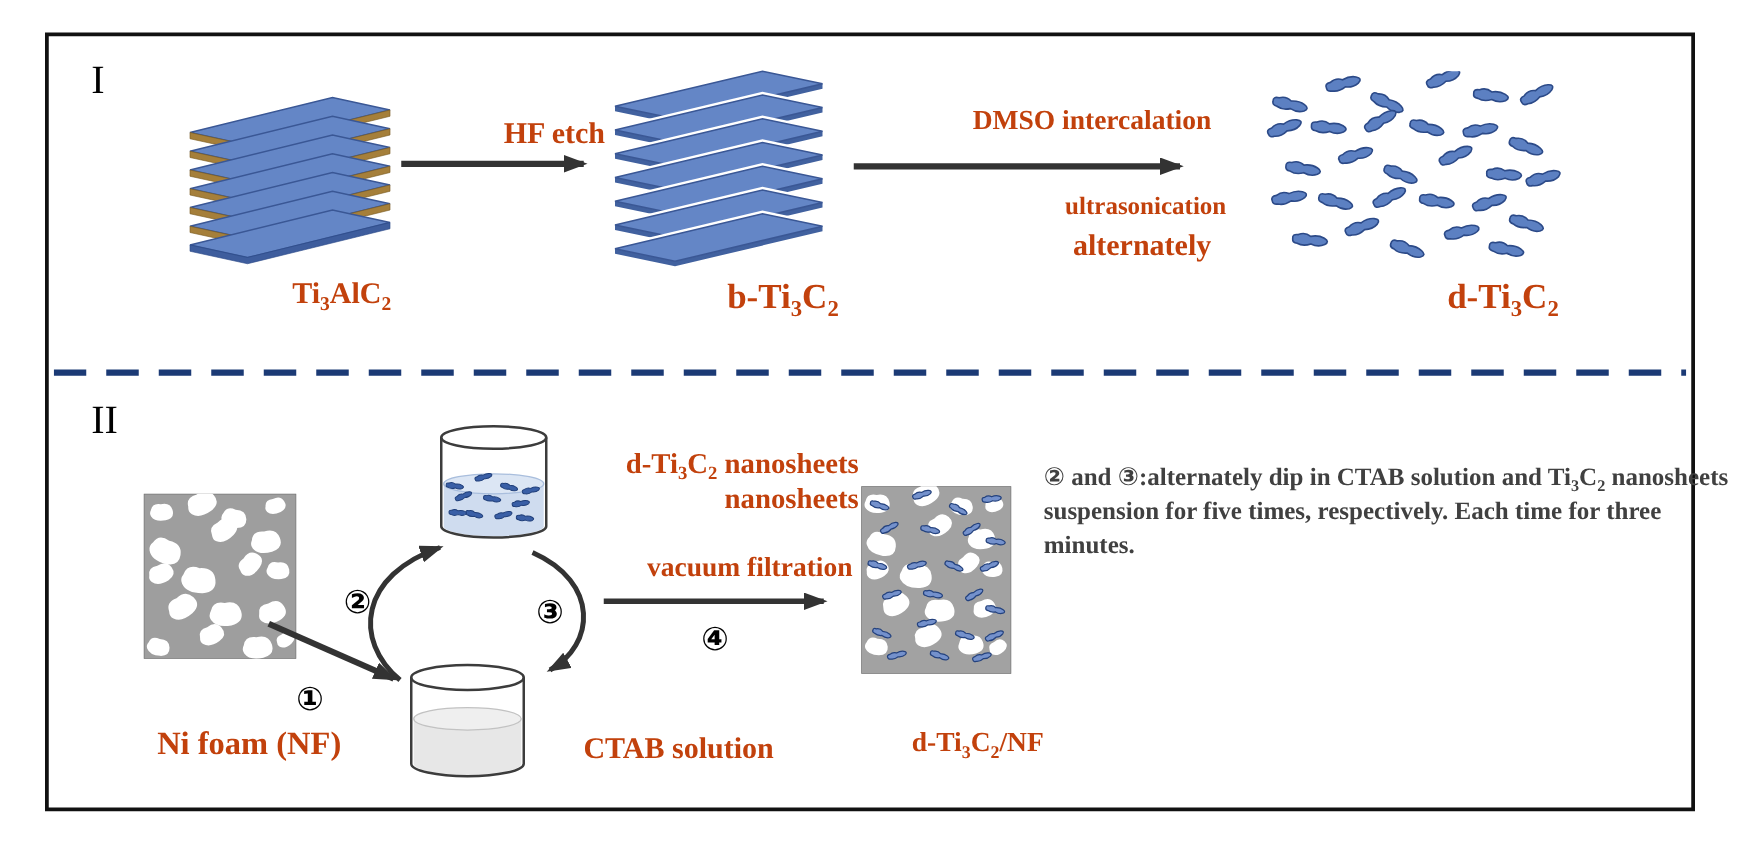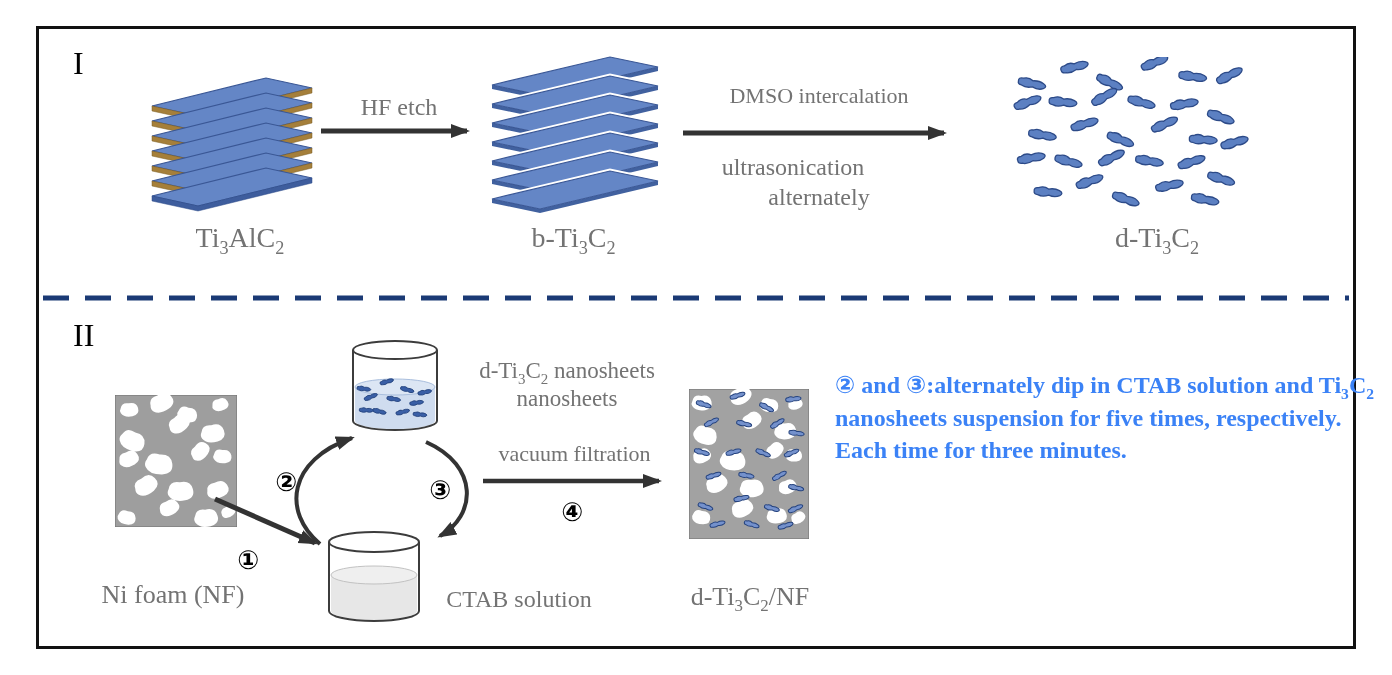--- a/index.html
+++ b/index.html
@@ -2,27 +2,27 @@
 <html><head>
 <meta charset="utf-8">
 <style>
   html,body{margin:0;padding:0;background:#fff;}
   .canvas{position:relative;width:1392px;height:675px;background:#fff;overflow:hidden;
           font-family:"Liberation Serif","DejaVu Serif",serif;}
   .frame{position:absolute;left:36px;top:26px;width:1320px;height:623px;
          border:3px solid #111;box-sizing:border-box;background:#fff;}
   .abs{position:absolute;}
   .txt{position:absolute;font-family:"Liberation Serif","DejaVu Serif","DejaVu Sans",serif;
-       font-weight:normal;color:#737373;text-align:center;line-height:1.2;}
+       font-weight:bold;color:#c2410c;text-align:right;line-height:1.2;}
   .numeral{position:absolute;font-family:"Liberation Serif","DejaVu Serif",serif;
            font-weight:400;font-size:32px;color:#000;}
   .step{position:absolute;font-family:"DejaVu Sans","Liberation Serif",sans-serif;
         font-weight:bold;font-size:26px;color:#000;}
   .note{position:absolute;font-family:"Liberation Serif","DejaVu Serif","DejaVu Sans",serif;
-        font-weight:bold;font-size:24px;color:#3b82f6;text-align:left;line-height:1.36;}
+        font-weight:bold;font-size:20px;color:#404040;text-align:left;line-height:1.36;}
   sub{font-size:65%;line-height:0;}
 </style>
 </head>
 <body>
 
 <svg width="0" height="0" style="position:absolute">
   <defs>
     <marker id="ah" markerUnits="userSpaceOnUse" markerWidth="20" markerHeight="16" refX="16" refY="7" orient="auto">
       <path d="M0 0 L19 7 L0 14 Z" fill="#333"></path>
     </marker>
@@ -61,21 +61,21 @@
       <g transform="translate(0,75)">
             <polygon points="4,30 118,2 164,12 50,40" fill="#6486c6" stroke="#3a5795" stroke-width="1.2"></polygon>
             <polygon points="4,30 50,40 164,12 164,17 50,45 4,35" fill="#a57f3a" stroke="#7a5c20" stroke-width="0.5"></polygon>
           </g>
       <g transform="translate(0,90)">
             <polygon points="4,30 118,2 164,12 50,40" fill="#6486c6" stroke="#3a5795" stroke-width="1.2"></polygon>
             <polygon points="4,30 50,40 164,12 164,17 50,45 4,35" fill="#3e5d9d" stroke="#2c4a88" stroke-width="0.5"></polygon>
           </g>
     </g>
   </svg>
-  <div class="txt" style="left:106px;top:192px;width:190px;font-size:28px">
+  <div class="txt" style="left:84px;top:192px;width:190px;font-size:24px">
     <span>Ti</span><sub>3</sub><span>AlC</span><sub>2</sub>
   </div>
 
   <div class="txt" style="left:275px;top:64px;width:170px;font-size:24px">HF etch</div>
   <svg class="abs" style="left:280px;top:85px" width="175" height="34">
     <line x1="2" y1="17" x2="148" y2="17" stroke="#333" stroke-width="5" marker-end="url(#ah)"></line>
   </svg>
 
   <svg class="abs" style="left:445px;top:24px" width="195" height="172">
     <g transform="translate(4,2)">
@@ -117,21 +117,21 @@
     </g>
   </svg>
   <div class="txt" style="left:437px;top:192px;width:195px;font-size:28px">
     <span>b-Ti</span><sub>3</sub><span>C</span><sub>2</sub>
   </div>
 
   <div class="txt" style="left:630px;top:54px;width:300px;font-size:22px">DMSO intercalation</div>
   <svg class="abs" style="left:640px;top:87px" width="295" height="34">
     <line x1="4" y1="17" x2="265" y2="17" stroke="#333" stroke-width="5" marker-end="url(#ah)"></line>
   </svg>
-  <div class="txt" style="left:604px;top:124px;width:300px;font-size:24px">ultrasonication</div>
+  <div class="txt" style="left:642px;top:124px;width:300px;font-size:20px">ultrasonication</div>
   <div class="txt" style="left:630px;top:154px;width:300px;font-size:24px">alternately</div>
 
   <svg class="abs" style="left:965px;top:28px" width="250" height="168">
     <g fill="#5c80c2" stroke="#2c4a88" stroke-width="1.3">
       <use href="#fk" transform="translate(15,18) rotate(15)"></use>
           <use href="#fk" transform="translate(55,8) rotate(-12)"></use>
           <use href="#fk" transform="translate(95,14) rotate(28)"></use>
           <use href="#fk" transform="translate(135,6) rotate(-20)"></use>
           <use href="#fk" transform="translate(175,12) rotate(10)"></use>
           <use href="#fk" transform="translate(210,20) rotate(-25)"></use>
@@ -286,21 +286,21 @@
           <use href="#fk" transform="translate(100,94) rotate(15) scale(0.55)"></use>
       <use href="#fk" transform="translate(10,112) rotate(22) scale(0.55)"></use>
           <use href="#fk" transform="translate(44,108) rotate(-10) scale(0.55)"></use>
           <use href="#fk" transform="translate(76,114) rotate(18) scale(0.55)"></use>
           <use href="#fk" transform="translate(98,120) rotate(-22) scale(0.55)"></use>
       <use href="#fk" transform="translate(20,134) rotate(-12) scale(0.55)"></use>
           <use href="#fk" transform="translate(56,130) rotate(20) scale(0.55)"></use>
           <use href="#fk" transform="translate(88,136) rotate(-15) scale(0.55)"></use>
     </g>
   </svg>
-  <div class="txt" style="left:626px;top:552px;width:170px;font-size:26px">
+  <div class="txt" style="left:626px;top:552px;width:170px;font-size:22px">
     <span>d-Ti</span><sub>3</sub><span>C</span><sub>2</sub><span>/NF</span>
   </div>
 
   <div class="note" style="left:796px;top:340px;width:550px">
     <span>② and ③:alternately dip in CTAB solution and Ti</span><sub>3</sub><span>C</span><sub>2</sub><span> nanosheets suspension for five times, respectively. Each time for three minutes.</span>
   </div>
 
  </div>
 </div>
 

